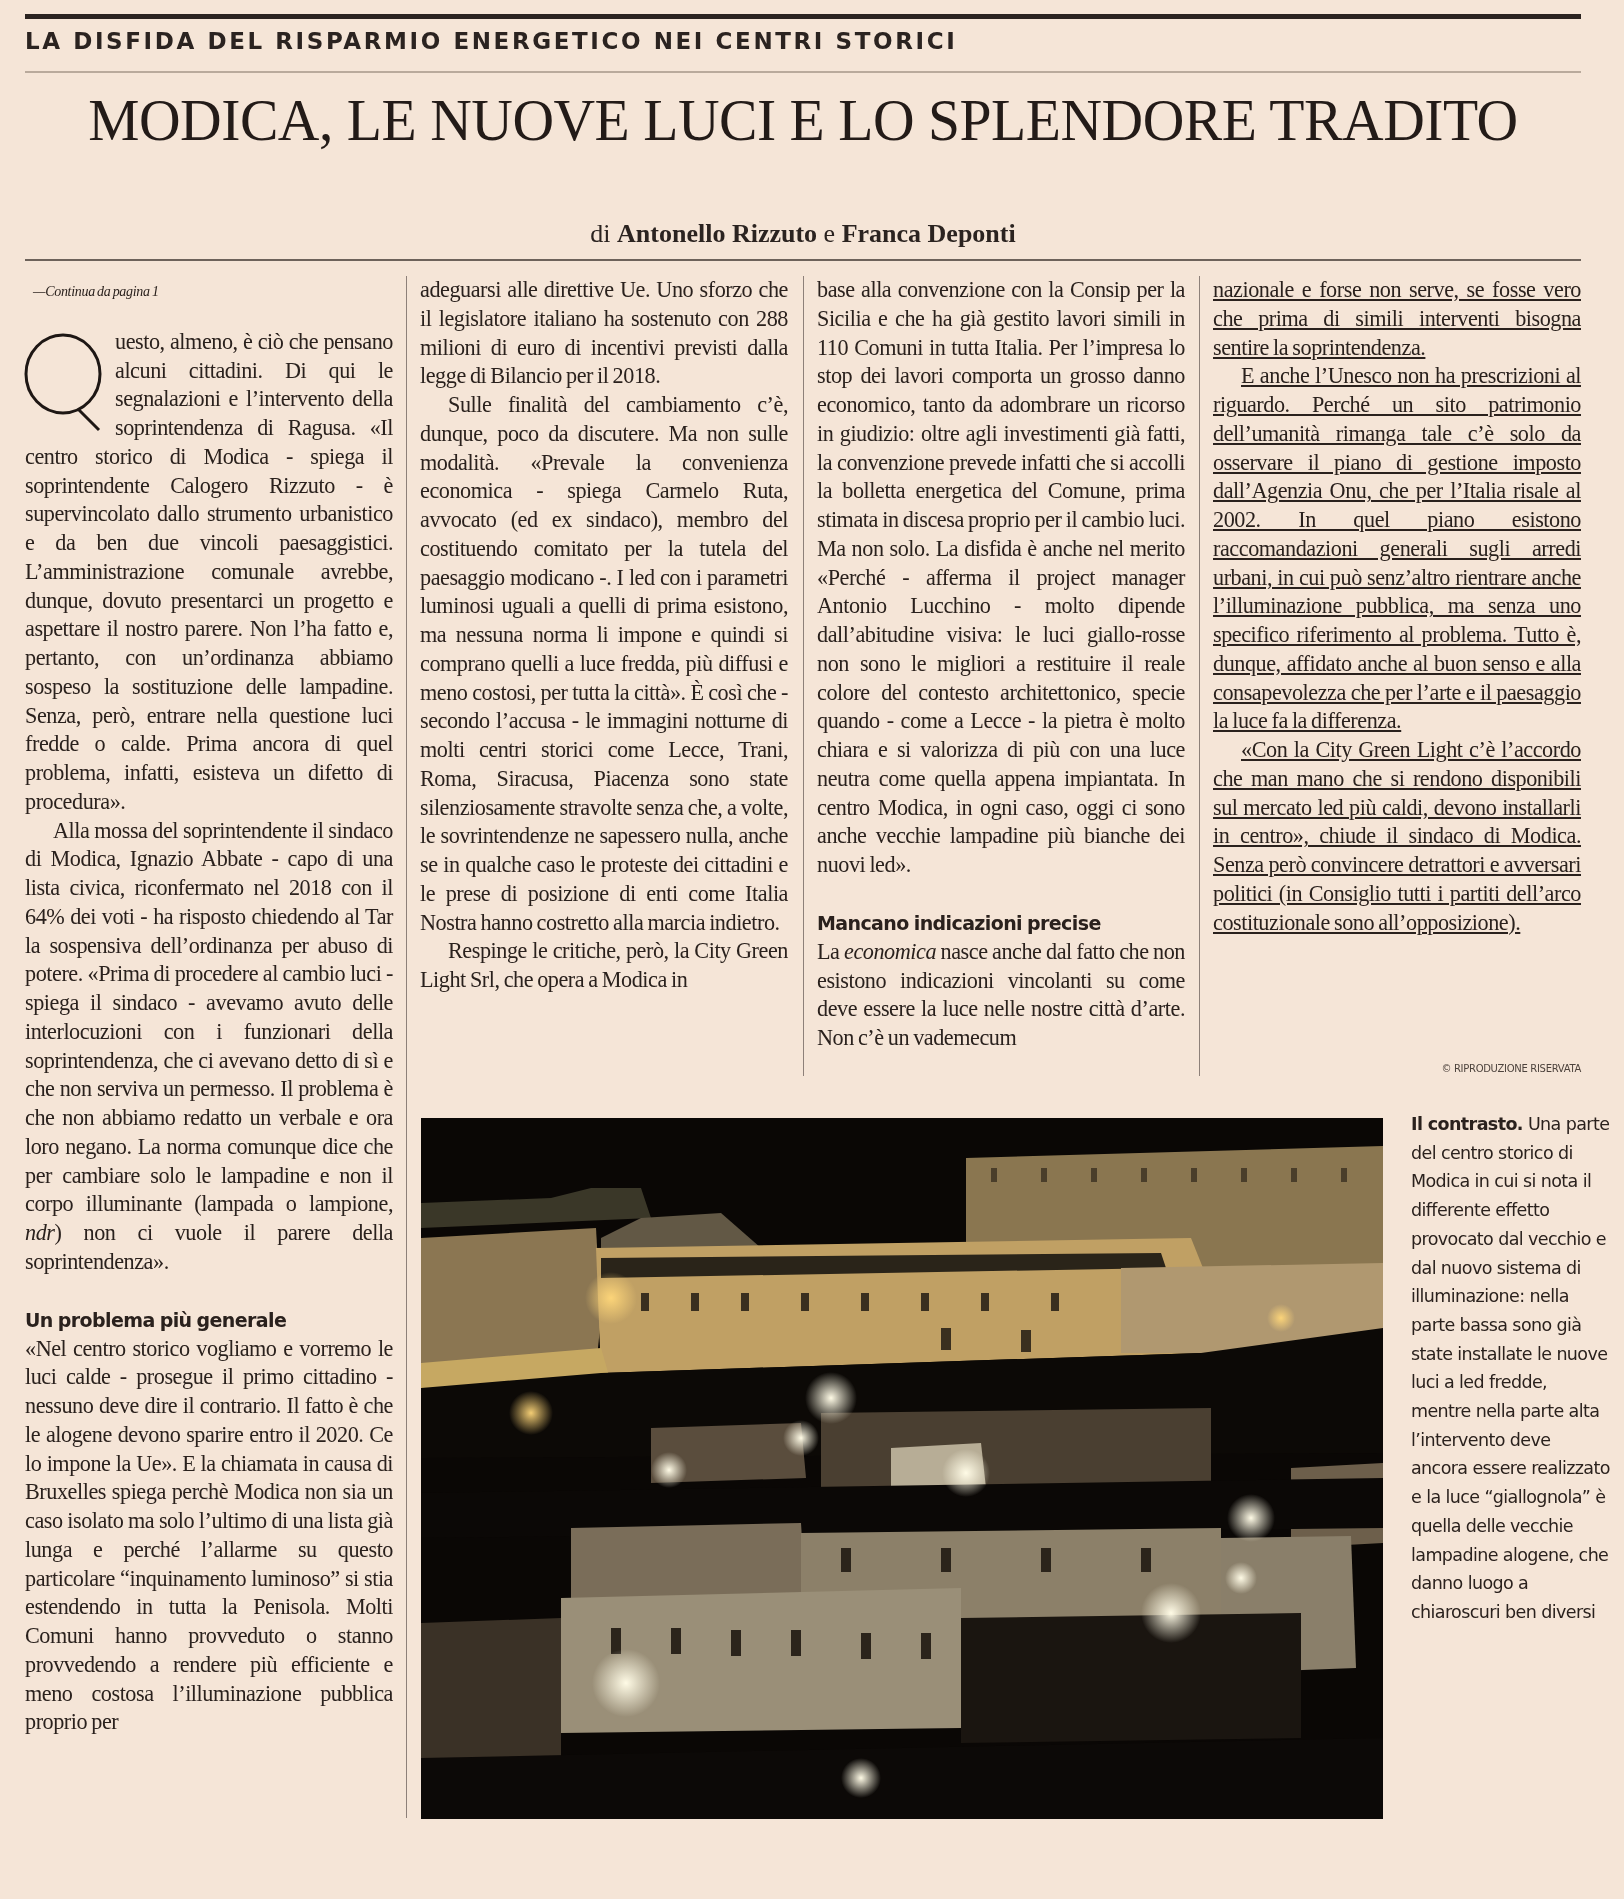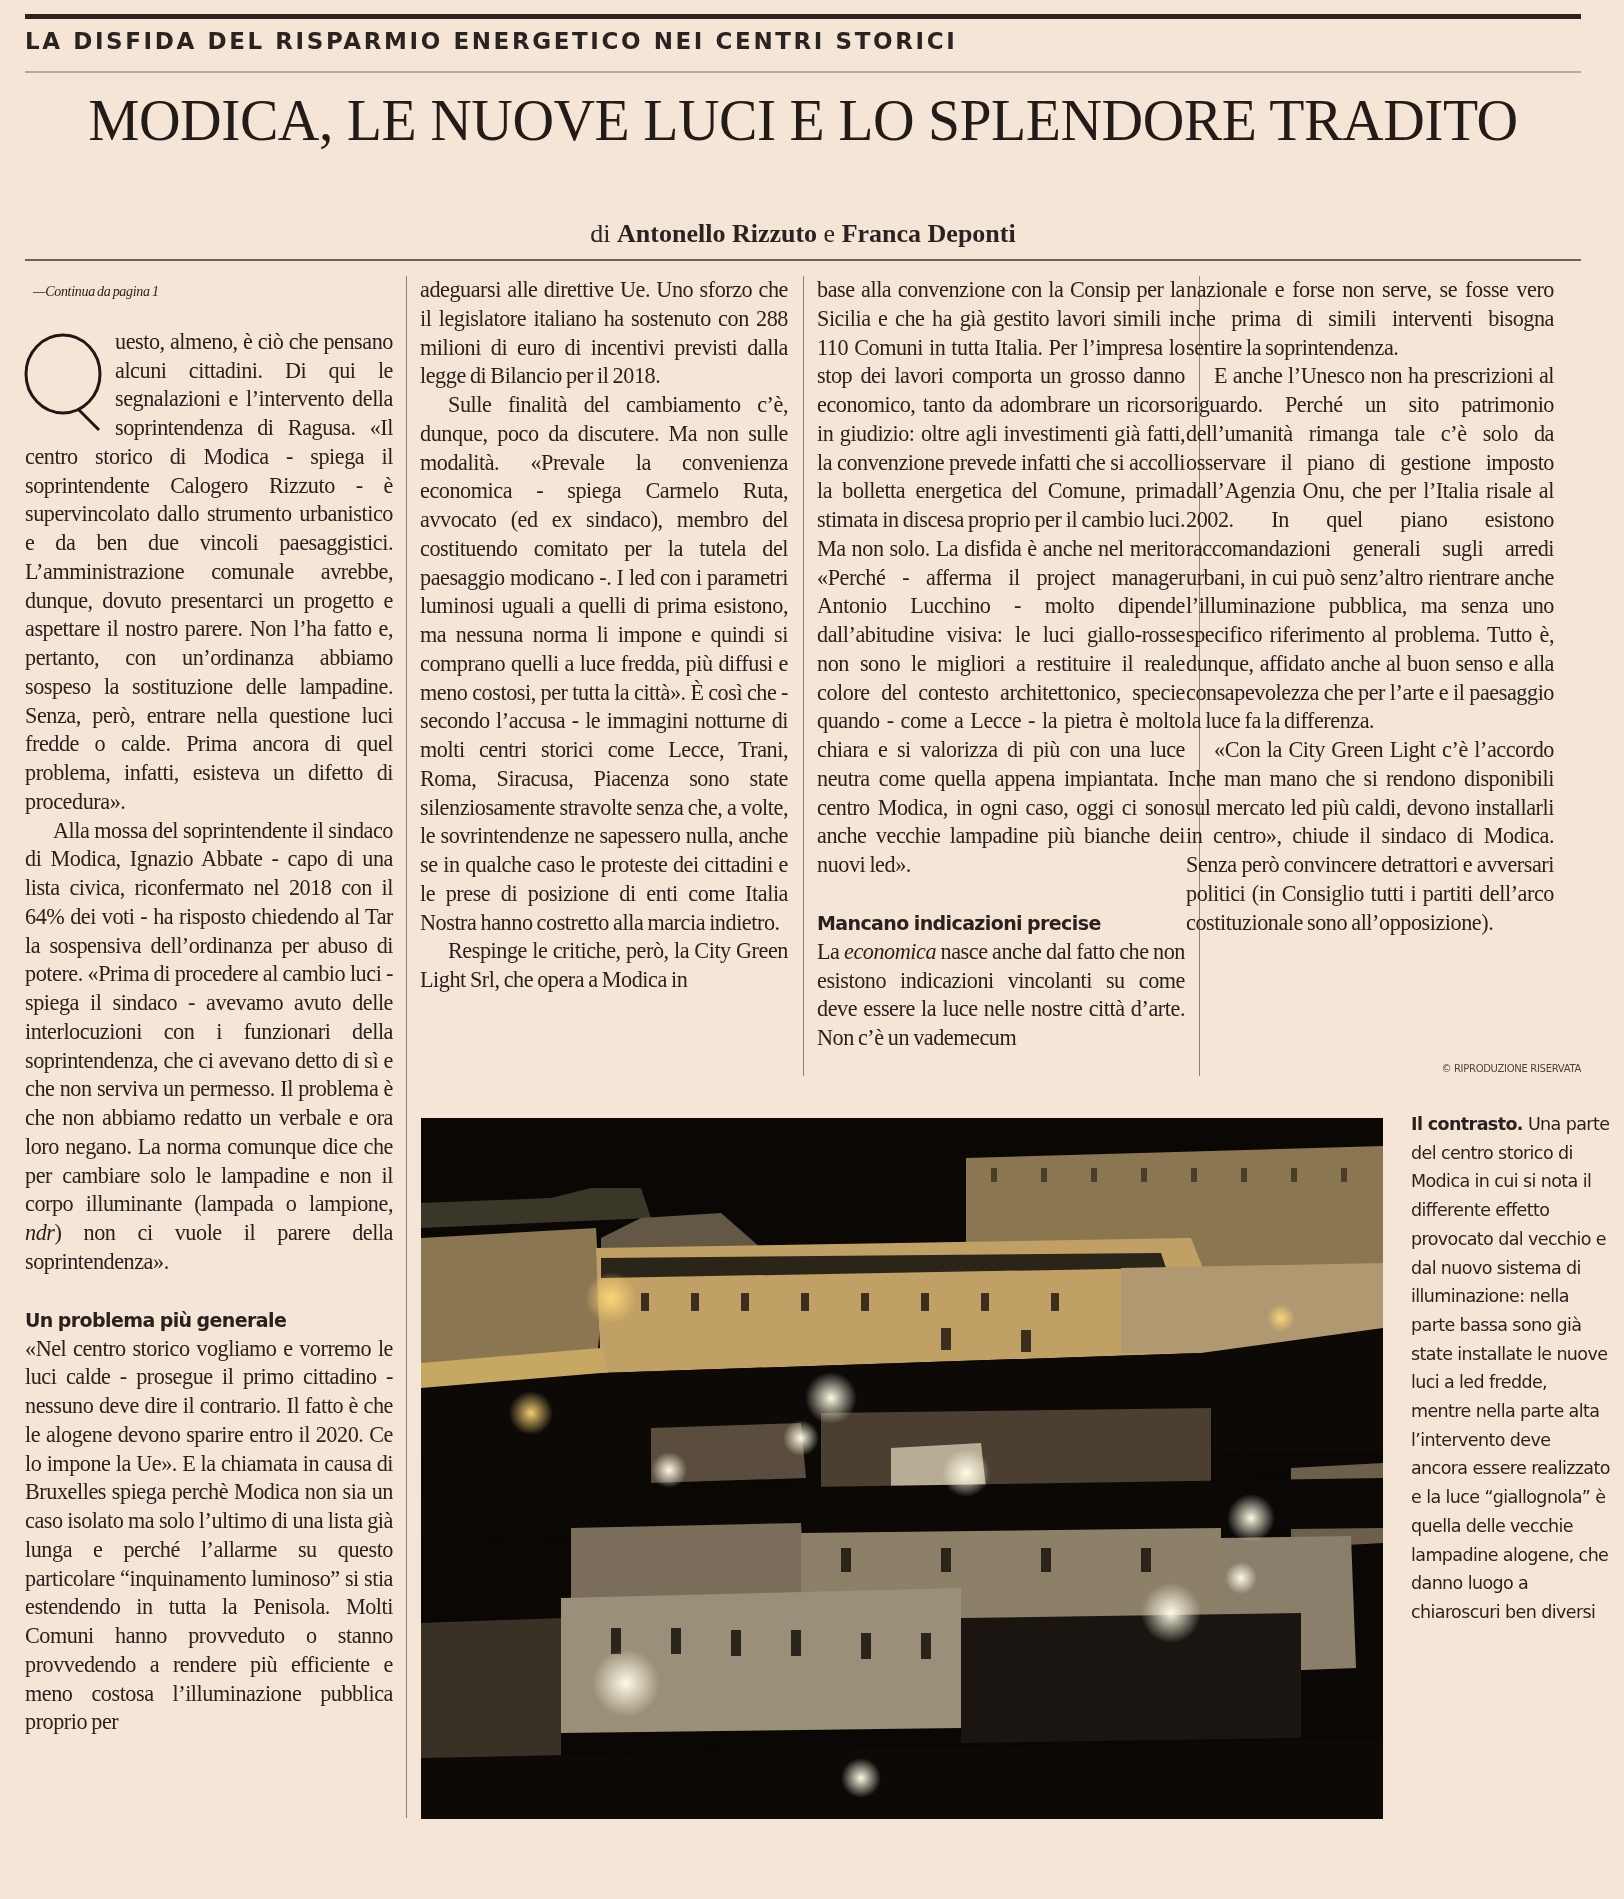--- a/index.html
+++ b/index.html
@@ -29,21 +29,21 @@
   .col {
     position: absolute; top: 276px; width: 368px;
     font-size: 22.2px; line-height: 28.75px; text-align: justify; hyphens: manual;
     letter-spacing: -0.45px; word-spacing: -1px; color: #2a211d;
   }
   .col p { margin: 0; }
   .col p.indent { text-indent: 28px; }
   .col1 { left: 25px; }
   .col2 { left: 420px; }
   .col3 { left: 817px; }
-  .col4 { left: 1186px; }
+  .col4 { left: 1213px; text-decoration: underline; }
   .continua { font-style: italic; font-size: 14px; margin: 2px 0 21px 8px !important; letter-spacing: -0.3px; }
   .dropcap-wrap { position: relative; }
   .dropcap {
     float: left; width: 86px; height: 110px; margin: 0 6px 0 -2px; position: relative;
   }
   .dropcap svg { position: absolute; left: 0; top: 4px; }
   .subhead {
     font-family: "DejaVu Sans", sans-serif; font-weight: bold; font-size: 19px;
     letter-spacing: -0.6px; margin-top: 28px !important; line-height: 30px;
   }

